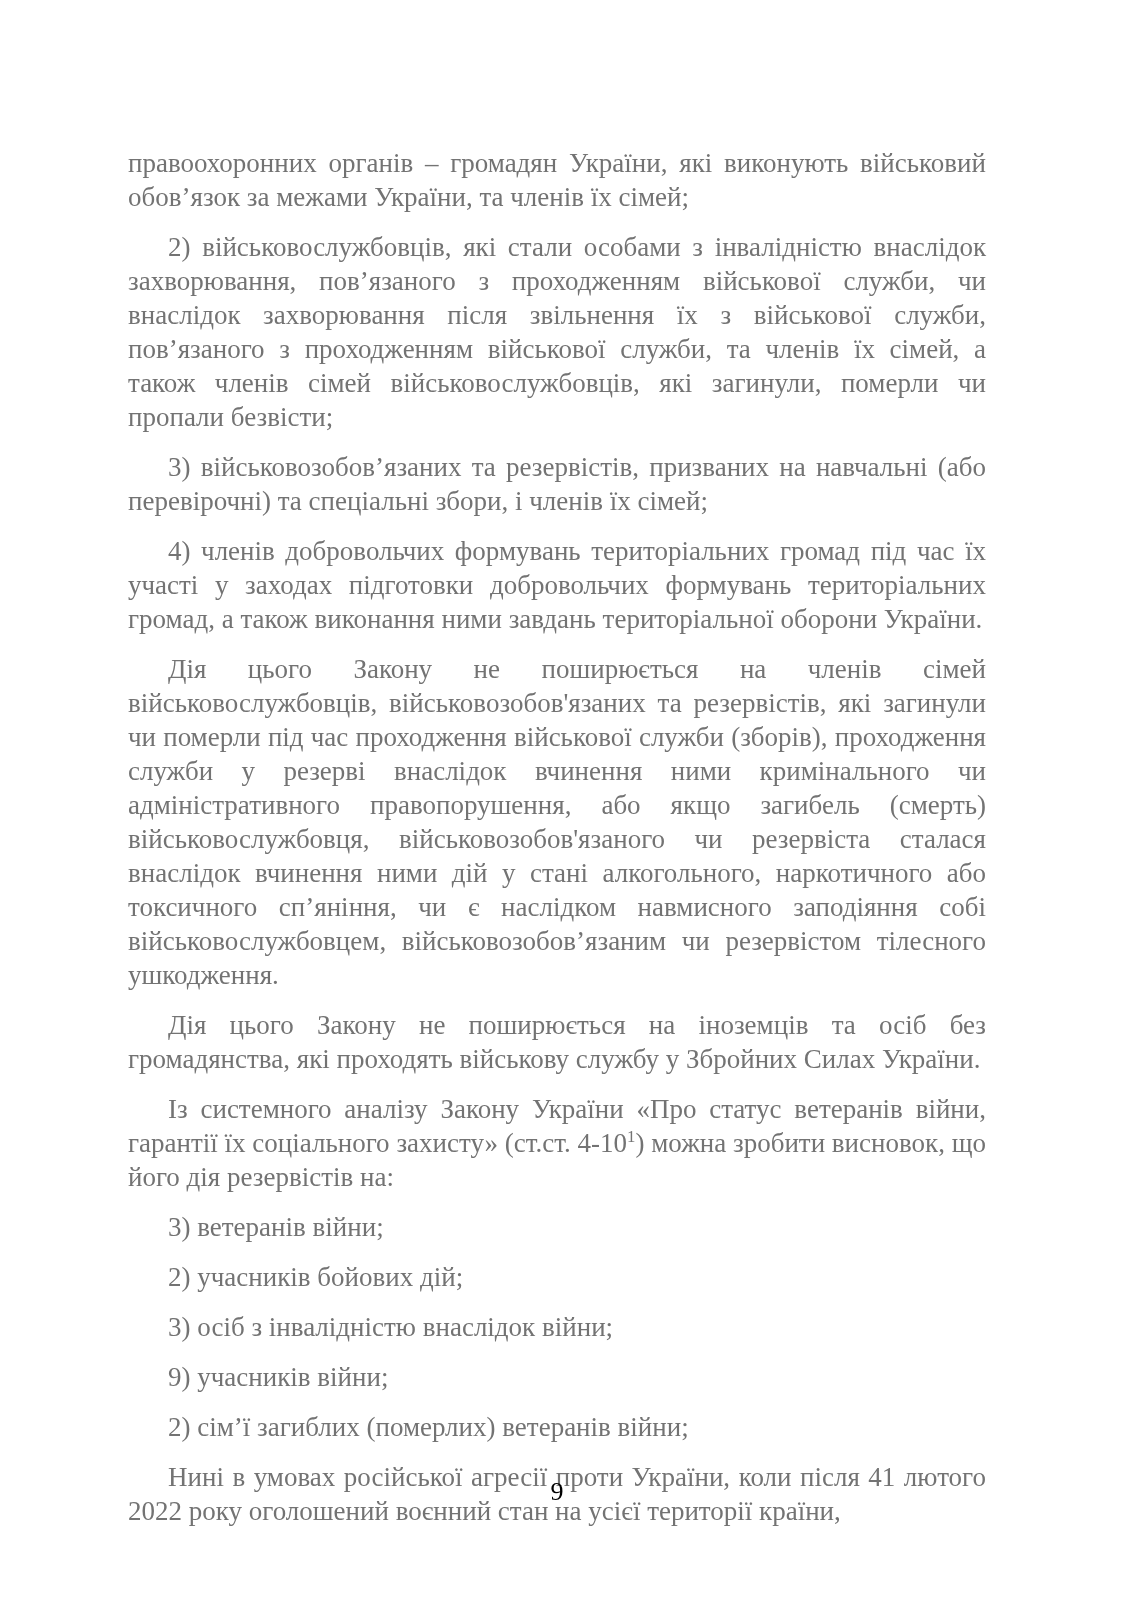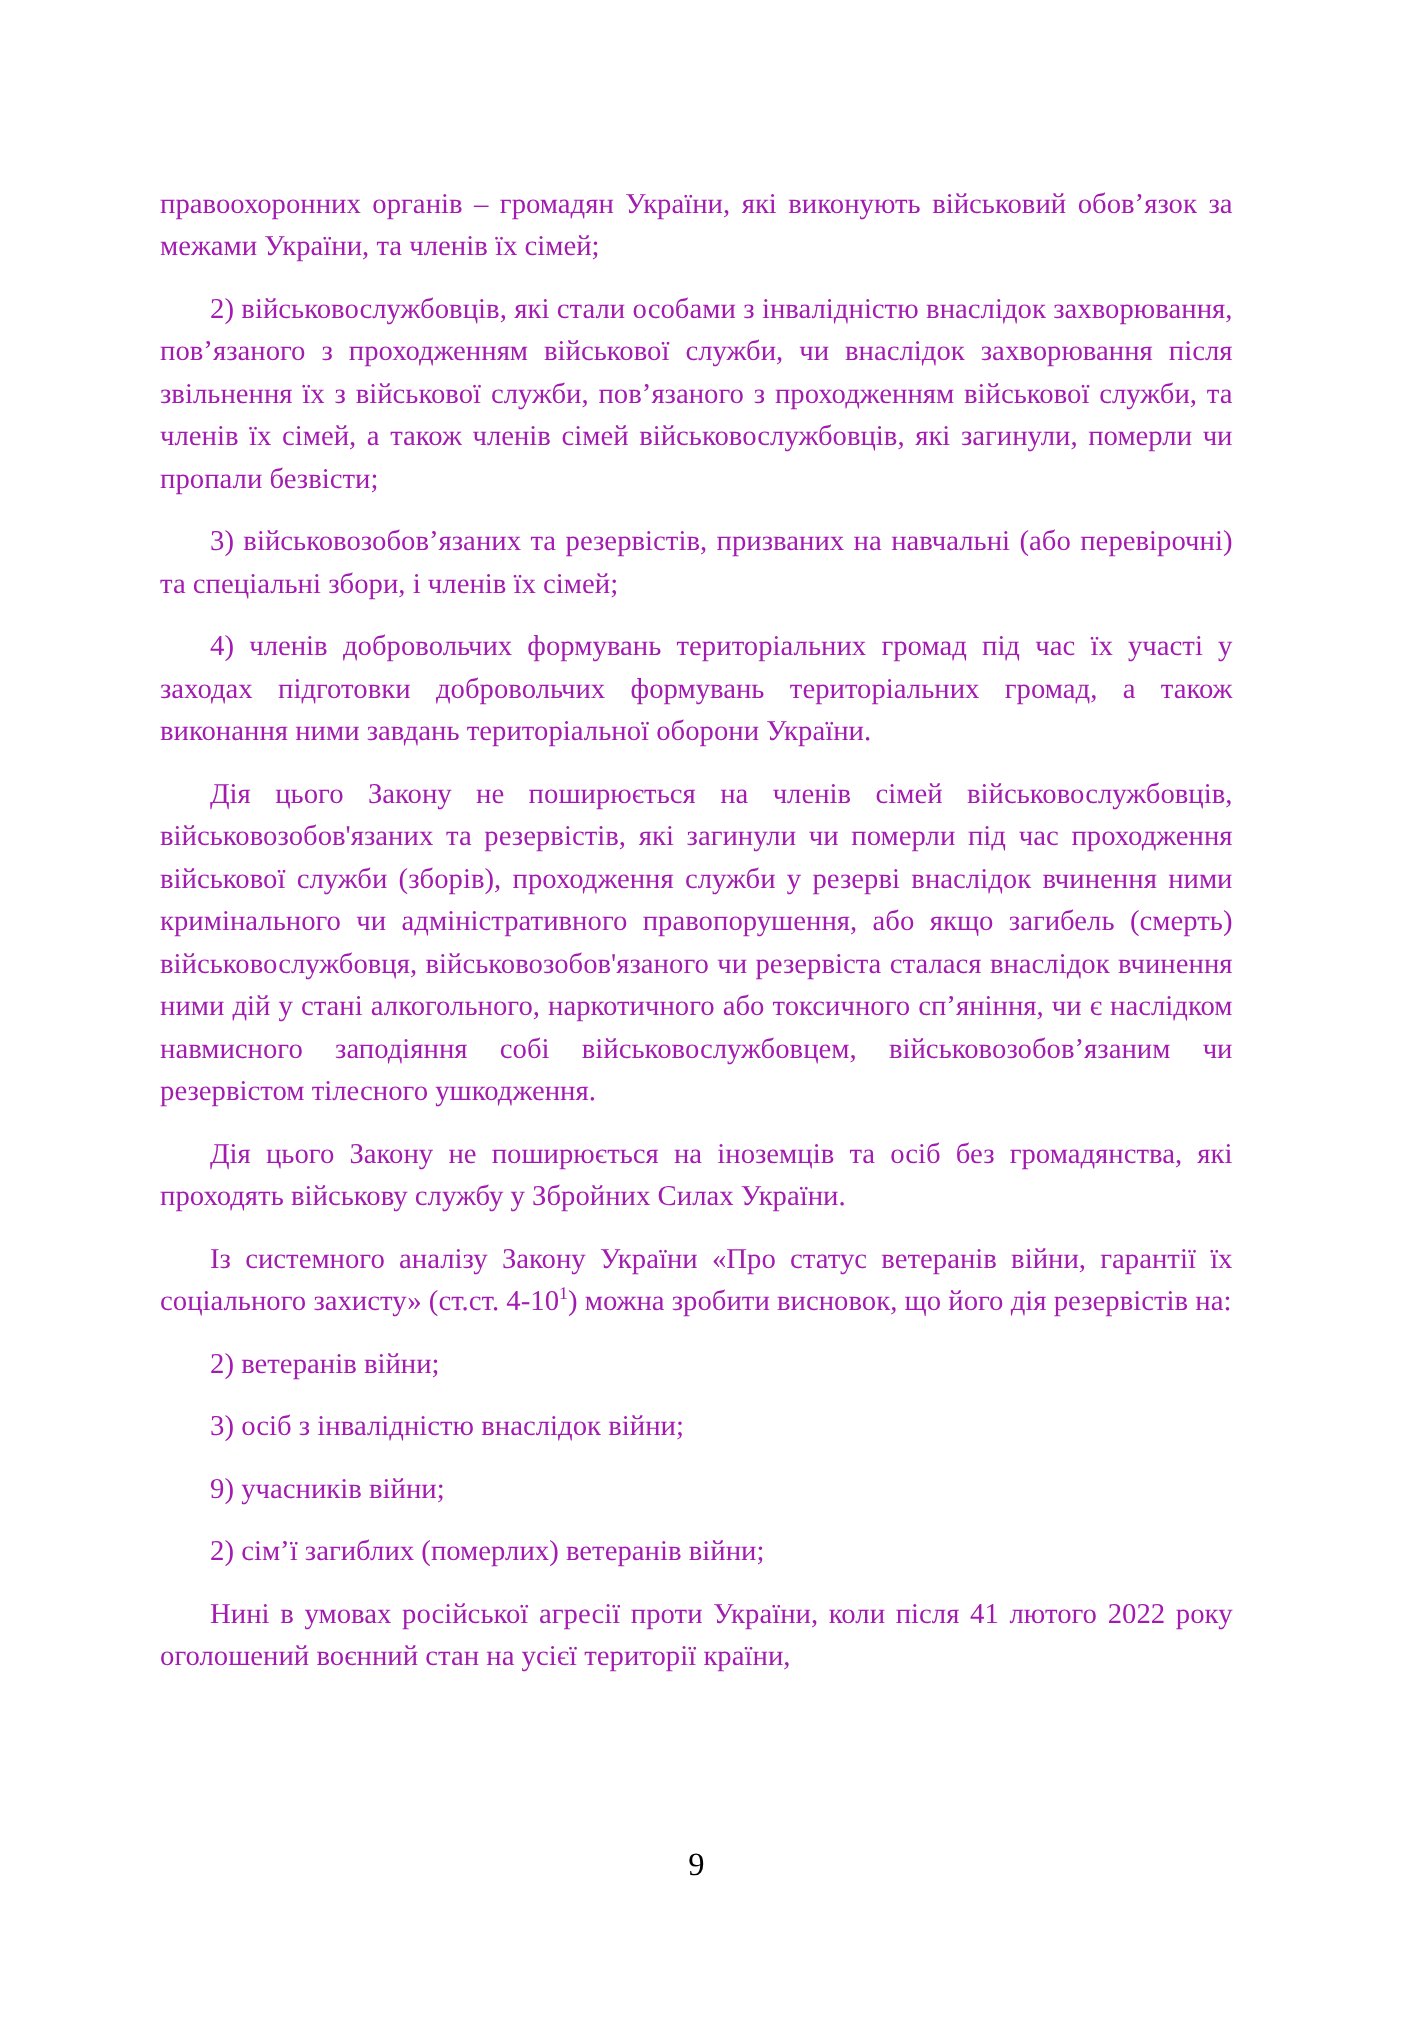--- a/index.html
+++ b/index.html
@@ -14,24 +14,24 @@
     background: #ffffff;
     color: #000000;
     overflow: hidden;
   }
   .text-block {
     position: absolute;
     left: 128px;
     top: 146px;
     width: 858px;
     font-family: "Liberation Serif", "DejaVu Serif", serif;
-    font-size: 23px;
+    font-size: 27px;
     line-height: 34px;
     text-align: justify;
-    color: #a21caf;
+    color: #737373;
   }
   .text-block p {
     margin: 0;
     padding: 0;
   }
   .text-block p.indent {
     text-indent: 40px;
     margin-top: 16px;
   }
   .text-block b {
@@ -58,21 +58,22 @@
 
 <div class="page">
   <main class="text-block" id="text-block">
       <p><span>правоохоронних органів – громадян України, які виконують військовий обов’язок за межами України, та членів їх сімей;</span></p>
       <p class="indent"><span>2) військовослужбовців, які стали особами з інвалідністю внаслідок захворювання, пов’язаного з проходженням військової служби, чи внаслідок захворювання після звільнення їх з військової служби, пов’язаного з проходженням військової служби, та членів їх сімей, а також членів сімей військовослужбовців, які загинули, померли чи пропали безвісти;</span></p>
       <p class="indent"><span>3) військовозобов’язаних та резервістів, призваних на навчальні (або перевірочні) та спеціальні збори, і членів їх сімей;</span></p>
       <p class="indent"><span>4) членів добровольчих формувань територіальних громад під час їх участі у заходах підготовки добровольчих формувань територіальних громад, а також виконання ними завдань територіальної оборони України.</span></p>
       <p class="indent"><span>Дія цього Закону </span><b>не поширюється на</b><span> членів сімей військовослужбовців, військовозобов'язаних та резервістів, які загинули чи померли під час проходження військової служби (зборів), проходження служби у резерві внаслідок вчинення ними кримінального чи адміністративного правопорушення, або якщо загибель (смерть) військовослужбовця, військовозобов'язаного чи резервіста сталася внаслідок вчинення ними дій у стані алкогольного, наркотичного або токсичного сп’яніння, чи є наслідком навмисного заподіяння собі військовослужбовцем, військовозобов’язаним чи резервістом тілесного ушкодження.</span></p>
       <p class="indent"><span>Дія цього Закону не поширюється на іноземців та осіб без громадянства, які проходять військову службу у Збройних Силах України.</span></p>
       <p class="indent"><span>Із системного аналізу Закону України «Про статус ветеранів війни, гарантії їх соціального захисту» (ст.ст. 4-10</span><sup>1</sup><span>) можна зробити висновок, що його дія </span><b>резервістів на</b><span>:</span></p>
-      <p class="indent"><span>2) ветеранів війни;</span></p>
+      <p class="indent"><span>3) ветеранів війни;</span></p>
+      <p class="indent"><span>2) учасників бойових дій;</span></p>
       <p class="indent"><span>3) осіб з інвалідністю внаслідок війни;</span></p>
       <p class="indent"><span>9) учасників війни;</span></p>
       <p class="indent"><span>2) сім’ї загиблих (померлих) ветеранів війни;</span></p>
       <p class="indent"><span>Нині в умовах російської агресії проти України, коли після 41 лютого 2022 року оголошений воєнний стан на усієї території країни,</span></p>
     </main>
   <footer class="page-footer">
     <span>9</span>
   </footer>
 </div>
 

